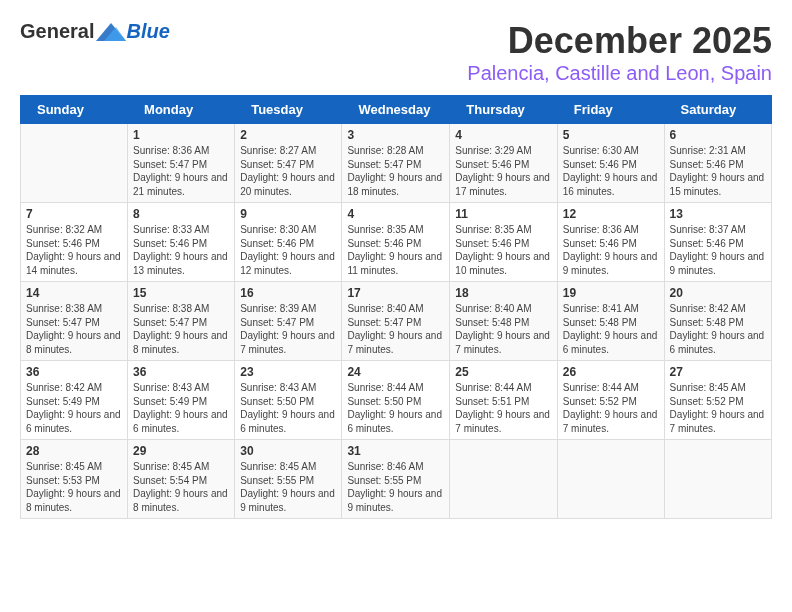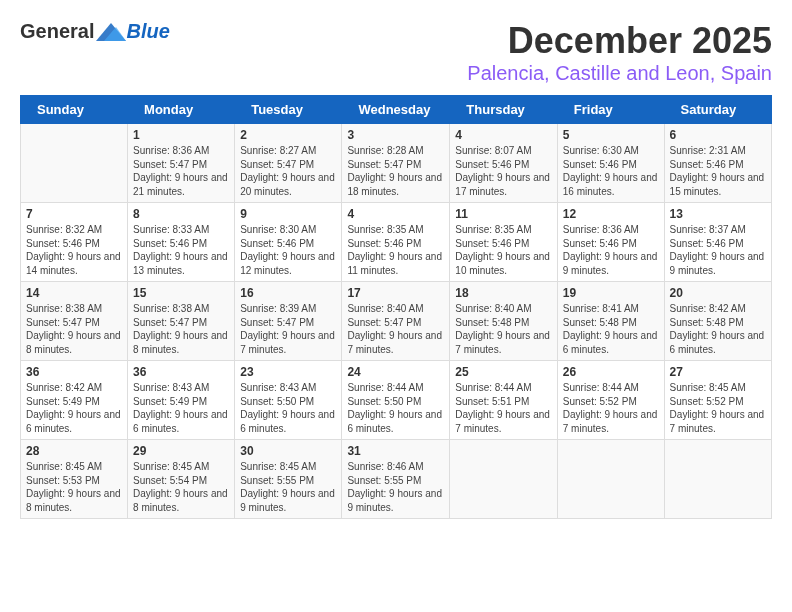--- a/index.html
+++ b/index.html
@@ -149,21 +149,21 @@
           <span class="day-number">3</span>
           <div class="day-detail">
             <div>Sunrise: 8:28 AM</div>
             <div>Sunset: 5:47 PM</div>
             <div>Daylight: 9 hours and 18 minutes.</div>
           </div>
         </td>
         <td>
           <span class="day-number">4</span>
           <div class="day-detail">
-            <div>Sunrise: 8:07 AM</div>
+            <div>Sunrise: 3:29 AM</div>
             <div>Sunset: 5:46 PM</div>
             <div>Daylight: 9 hours and 17 minutes.</div>
           </div>
         </td>
         <td>
           <span class="day-number">5</span>
           <div class="day-detail">
             <div>Sunrise: 6:30 AM</div>
             <div>Sunset: 5:46 PM</div>
             <div>Daylight: 9 hours and 16 minutes.</div>

